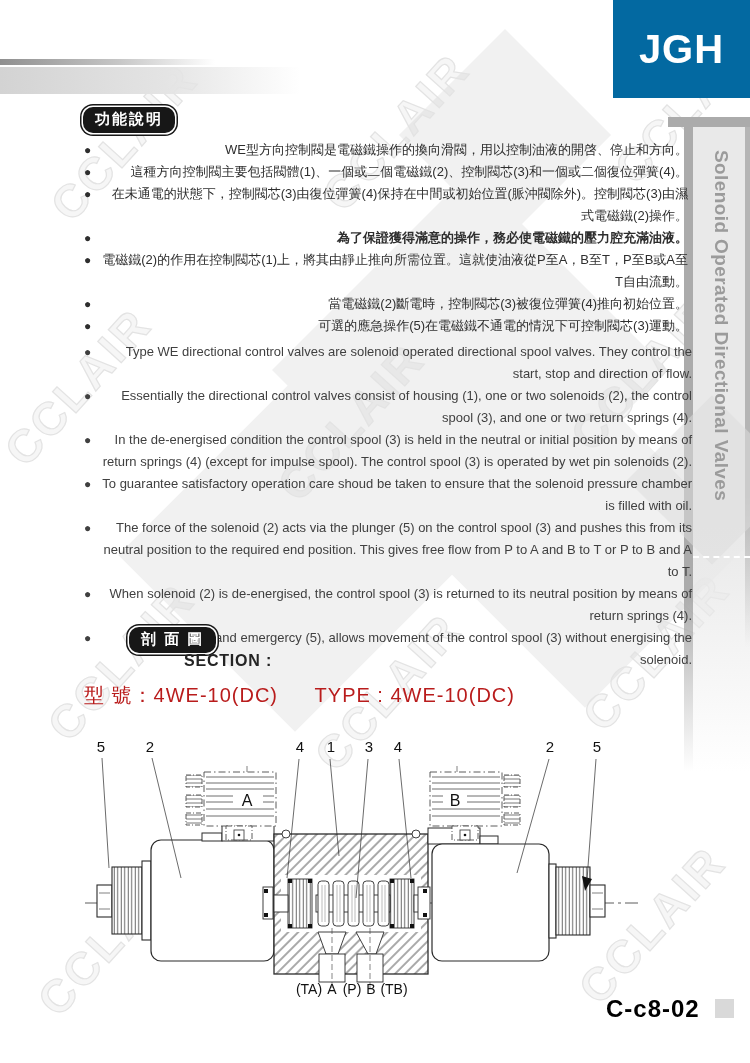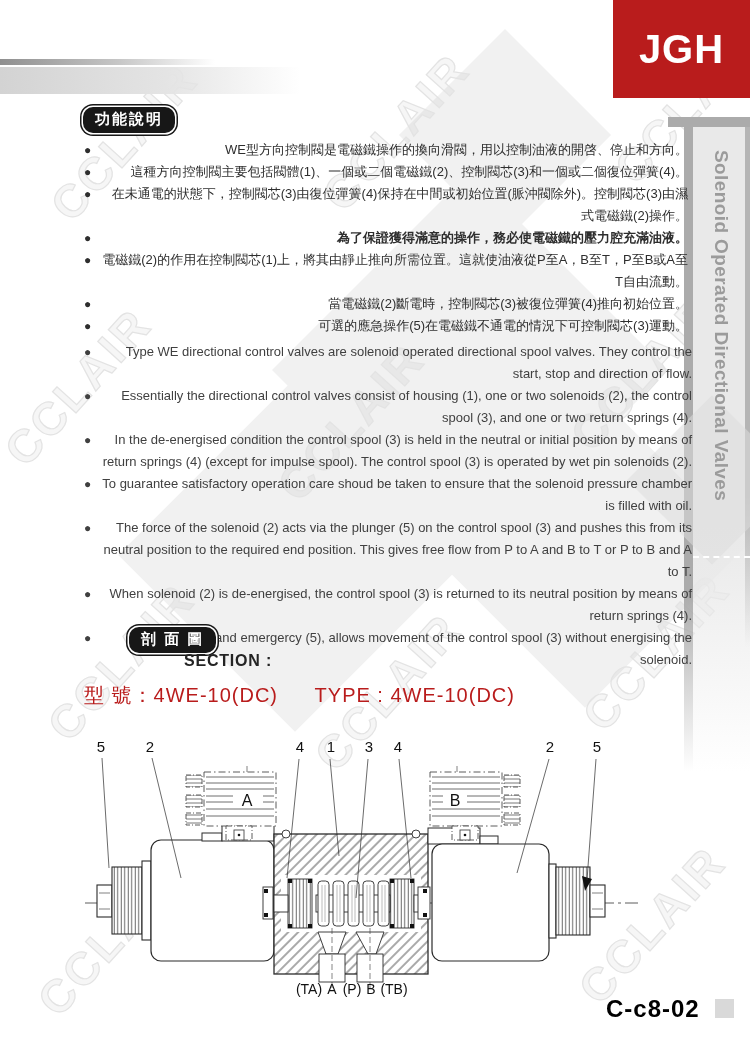--- a/index.html
+++ b/index.html
@@ -14,21 +14,21 @@
   .wm {
     position:absolute; z-index:0; font-weight:bold; font-size:46px; letter-spacing:3px;
     color:rgba(0,0,0,0.035); -webkit-text-stroke:1.2px #e3e3e3;
     transform:rotate(-48deg); white-space:nowrap;
   }
   
   .grad1 { position:absolute; left:0; top:59px; width:215px; height:6px; z-index:1;
     background:linear-gradient(90deg,#8f8f8f,#c6c6c6 55%,rgba(255,255,255,0)); }
   .grad2 { position:absolute; left:0; top:67px; width:300px; height:27px; z-index:1;
     background:linear-gradient(90deg,#d3d3d3,#e4e4e4 55%,rgba(255,255,255,0)); }
-  .logo-box { position:absolute; left:613px; top:0; width:137px; height:98px; background:#b91c1c;
+  .logo-box { position:absolute; left:613px; top:0; width:137px; height:98px; background:#0369a1;
     z-index:3; display:flex; align-items:center; justify-content:center; }
   .logo-text { color:#fff; font-weight:bold; font-size:40px; letter-spacing:1px;
     font-family:"Liberation Sans",sans-serif; }
   
   .side-hbar { position:absolute; left:668px; top:117px; width:82px; height:10px; background:#ababab; z-index:1; }
   .side-stem { position:absolute; left:684px; top:127px; width:9px; height:645px; z-index:1;
     background:linear-gradient(#ababab 72%,rgba(171,171,171,0)); }
   .side-panel { position:absolute; left:693px; top:127px; width:57px; height:645px; z-index:1;
     background:linear-gradient(#e9e9e9 62%,rgba(233,233,233,0)); }
   .side-strip { position:absolute; left:745px; top:127px; width:5px; height:520px; z-index:1;

